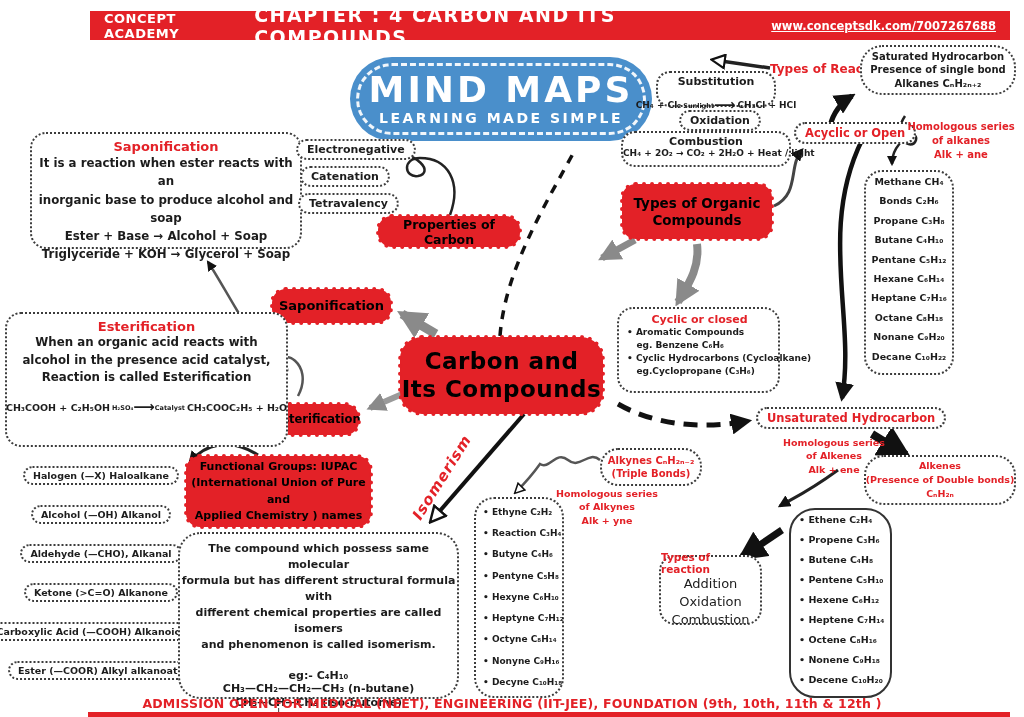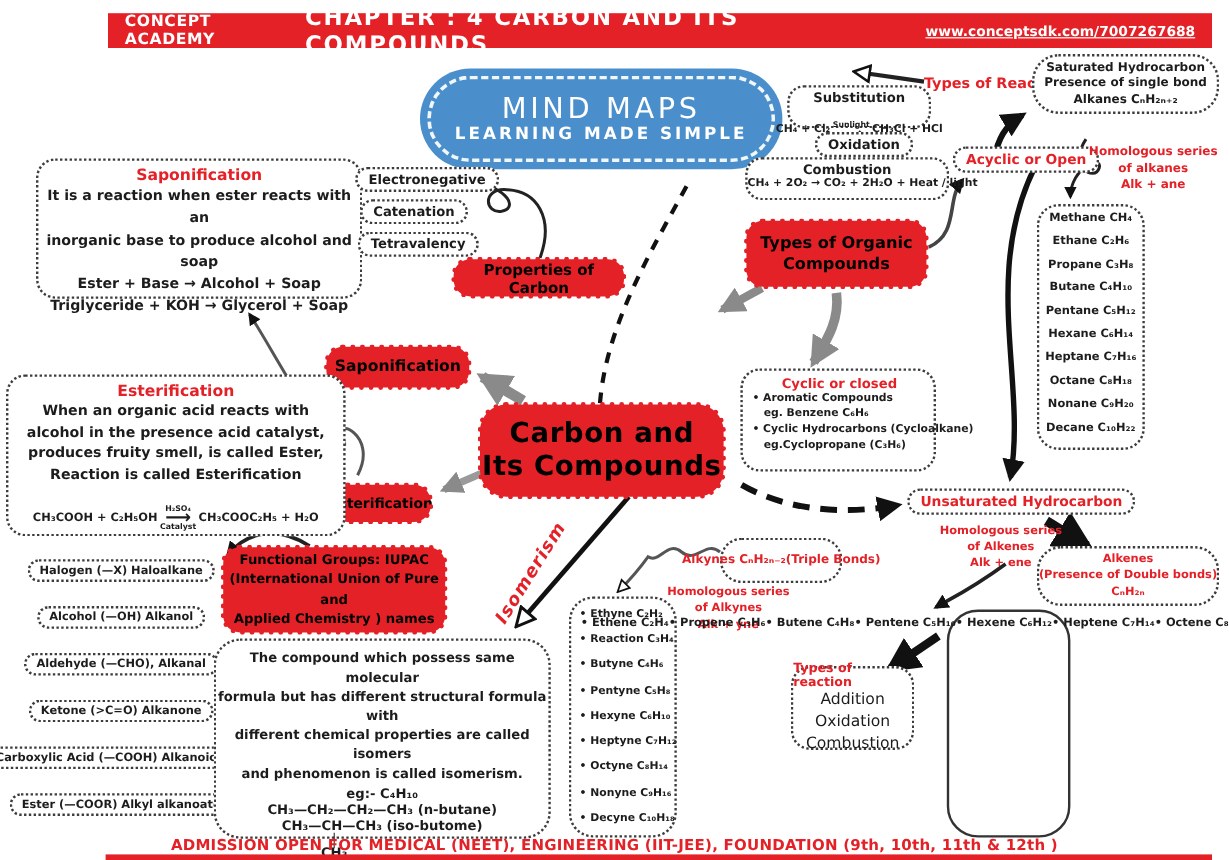--- a/index.html
+++ b/index.html
@@ -11,46 +11,46 @@
   svg.wires{position:absolute;left:0;top:0;z-index:0;pointer-events:none}
   .layer{position:absolute;left:0;top:0;width:1024px;height:717px;z-index:1}
 
   .header-bar{left:90px;top:11px;width:920px;height:29px;background:var(--red);display:flex;align-items:center;justify-content:space-between;padding:0 14px;color:#fff}
   .h-academy{font-size:13px;font-weight:bold;letter-spacing:.5px}
   .h-chapter{font-size:19px;font-weight:bold;letter-spacing:1.5px}
   .h-url{font-size:11.5px;font-weight:bold;text-decoration:underline;color:#fff}
   .bottom-strip{left:88px;top:712px;width:922px;height:5px;background:var(--red)}
 
   .logo{left:356px;top:63px;width:290px;height:72px;background:var(--blue);border:3px dashed rgba(255,255,255,.92);border-radius:40px;box-shadow:0 0 0 6px var(--blue);display:flex;flex-direction:column;align-items:center;justify-content:center;color:#fff}
-  .logo-title{font-size:24px;font-weight:normal;letter-spacing:3px;line-height:1}
+  .logo-title{font-size:36px;font-weight:bold;letter-spacing:3px;line-height:1}
   .logo-sub{font-size:14px;font-weight:bold;letter-spacing:2.5px;margin-top:2px}
 
   .dotted{border:2px dotted #3c3c3c;border-radius:16px;background:#fff}
   .pill{position:absolute;border:2px dotted #3c3c3c;border-radius:999px;background:#fff;padding:2px 9px;font-weight:bold;font-size:11px;white-space:nowrap}
 
   .red-node{position:absolute;background:var(--red);color:#000000;font-weight:bold;display:flex;flex-direction:column;align-items:center;justify-content:center;text-align:center;border-radius:14px;outline:4px dotted var(--red);outline-offset:-2px;line-height:1.2}
 
   .box-title{font-weight:bold;color:var(--red)}
   .line{display:block}
 
   .sapon-box{left:30px;top:132px;width:272px;height:117px;padding-top:5px}
   .sapon-box .box-title{font-size:13px;text-align:center}
   .sapon-box .line{font-size:11.8px;font-weight:bold;text-align:center;line-height:1.55}
 
   .ester-box{left:5px;top:312px;width:283px;height:135px;padding-top:5px}
   .ester-box .box-title{font-size:13px;text-align:center}
   .ester-box .line{font-size:11.8px;font-weight:bold;text-align:center;line-height:1.5}
   .eq-row{display:flex;align-items:center;justify-content:center;font-size:9.5px;font-weight:bold;margin-top:3px;white-space:nowrap}
-  .rxn{display:inline-flex;flex-direction:column;align-items:center;margin:13px 2px;line-height:1}
+  .rxn{display:inline-flex;flex-direction:row;align-items:flex-end;margin:13px 2px;line-height:1}
   .rxn-top,.rxn-bot{font-size:6.5px;font-weight:bold}
   .rxn-glyph{font-size:15px;line-height:.55}
 
   .iso-box{left:178px;top:532px;width:281px;height:167px;border-radius:22px;padding-top:7px}
   .iso-box .line{font-size:11px;font-weight:bold;text-align:center;line-height:1.45}
-  .iso-eg{font-size:11px;font-weight:bold;text-align:center;margin-top:2px}
+  .iso-eg{font-size:11px;font-weight:bold;text-align:center;margin-top:16px}
   .iso-struct{font-size:11px;font-weight:bold;text-align:center;line-height:1.3}
   .iso-branch{font-size:11px;font-weight:bold;text-align:center;transform:translateX(-40px);line-height:.9}
 
   .center-node{left:400px;top:337px;width:203px;height:77px;font-size:23px;border-radius:22px;letter-spacing:.5px}
   .prop-node{left:378px;top:216px;width:142px;height:31px;font-size:12.5px}
   .sapon-node{left:272px;top:289px;width:119px;height:34px;font-size:13px}
   .ester-node{left:276px;top:404px;width:83px;height:31px;font-size:11.5px}
   .organic-node{left:622px;top:184px;width:150px;height:55px;font-size:13.5px}
   .iupac-node{left:186px;top:456px;width:185px;height:71px;font-size:11px;line-height:1.5}
 
@@ -80,27 +80,27 @@
   .alkanes-list{left:864px;top:170px;width:90px;height:205px;border-radius:18px;display:flex;flex-direction:column;align-items:center}
   .alkanes-list .li{font-size:9.5px;font-weight:bold;line-height:19.4px;white-space:nowrap}
 
   .cyclic-box{left:617px;top:307px;width:163px;height:86px;border-radius:16px;padding:4px 6px 0 8px}
   .cyclic-box .box-title{font-size:11px;text-align:center}
   .cyclic-box .li{font-size:9px;font-weight:bold;line-height:1.45;white-space:pre}
 
   .unsat-pill{left:756px;top:407px;color:var(--red);font-size:11.5px}
   .alkenes-head{left:864px;top:455px;width:152px;height:50px;border-radius:20px;display:flex;flex-direction:column;align-items:center;justify-content:center;color:var(--red)}
   .alkenes-head .line{font-size:9.5px;font-weight:bold;line-height:1.45;white-space:nowrap}
-  .alkynes-pill{left:600px;top:448px;width:102px;height:38px;border-radius:18px;display:flex;align-items:center;justify-content:center;color:var(--red)}
+  .alkynes-pill{left:600px;top:448px;width:102px;height:38px;border-radius:18px;display:flex;flex-direction:column;align-items:center;justify-content:center;color:var(--red)}
   .alkynes-pill .line{font-size:10px;font-weight:bold;line-height:1.35;white-space:nowrap}
 
   .alkynes-list{left:474px;top:497px;width:90px;height:201px;border-radius:20px;display:flex;flex-direction:column;justify-content:center;padding-left:7px}
   .alkynes-list .li{font-size:9px;font-weight:bold;line-height:21.2px;white-space:nowrap}
 
-  .alkenes-list{left:789px;top:508px;width:103px;height:190px;border:2px solid #333;border-radius:26px;background:#fff;display:flex;flex-direction:row;justify-content:center;padding-left:8px}
+  .alkenes-list{left:789px;top:508px;width:103px;height:190px;border:2px solid #333;border-radius:26px;background:#fff;display:flex;flex-direction:column;padding-left:8px}
   .alkenes-list .li{font-size:9.5px;font-weight:bold;line-height:20px;white-space:nowrap}
 
   .react-box{left:659px;top:555px;width:103px;height:70px;border-radius:16px;display:flex;flex-direction:column;align-items:center;justify-content:center}
   .react-box .box-title{font-size:10.5px}
   .react-box .li{font-size:13px;font-weight:normal;line-height:1.4}
 
   .admission{left:0;top:696px;width:1024px;text-align:center;font-size:12.5px;font-weight:bold;color:var(--red);letter-spacing:.2px}
 </style>
 </head>
 <body>
@@ -180,21 +180,20 @@
       <span class="line">Functional Groups: IUPAC</span>
       <span class="line">(International Union of Pure and</span>
       <span class="line">Applied Chemistry ) names</span>
     </div>
 
   <div class="abs dotted ester-box">
     <div class="box-title">Esterification</div>
     <div>
         <span class="line">When an organic acid reacts with</span>
         <span class="line">alcohol in the presence acid catalyst,</span>
-        <span class="line">produces fruity smell, is called Ester,</span>
         <span class="line">Reaction is called Esterification</span>
       </div>
     <div class="eq-row">
       <span>CH₃COOH + C₂H₅OH</span>
       <span class="rxn">
         <span class="rxn-top">H₂SO₄</span>
         <span class="rxn-glyph">⟶</span>
         <span class="rxn-bot">Catalyst</span>
       </span>
       <span>CH₃COOC₂H₅ + H₂O</span>
@@ -256,21 +255,21 @@
     </div>
 
   <div class="red-3lines hom-alkanes">
       <span class="line">Homologous series</span>
       <span class="line">of alkanes</span>
       <span class="line">Alk + ane</span>
     </div>
 
   <div class="abs dotted alkanes-list">
       <span class="li">Methane CH₄</span>
-      <span class="li">Ethane C₂H₆</span>
+      <span class="li">Bonds C₂H₆</span>
       <span class="li">Propane C₃H₈</span>
       <span class="li">Butane C₄H₁₀</span>
       <span class="li">Pentane C₅H₁₂</span>
       <span class="li">Hexane C₆H₁₄</span>
       <span class="li">Heptane C₇H₁₆</span>
       <span class="li">Octane C₈H₁₈</span>
       <span class="li">Nonane C₉H₂₀</span>
       <span class="li">Decane C₁₀H₂₂</span>
     </div>
 

